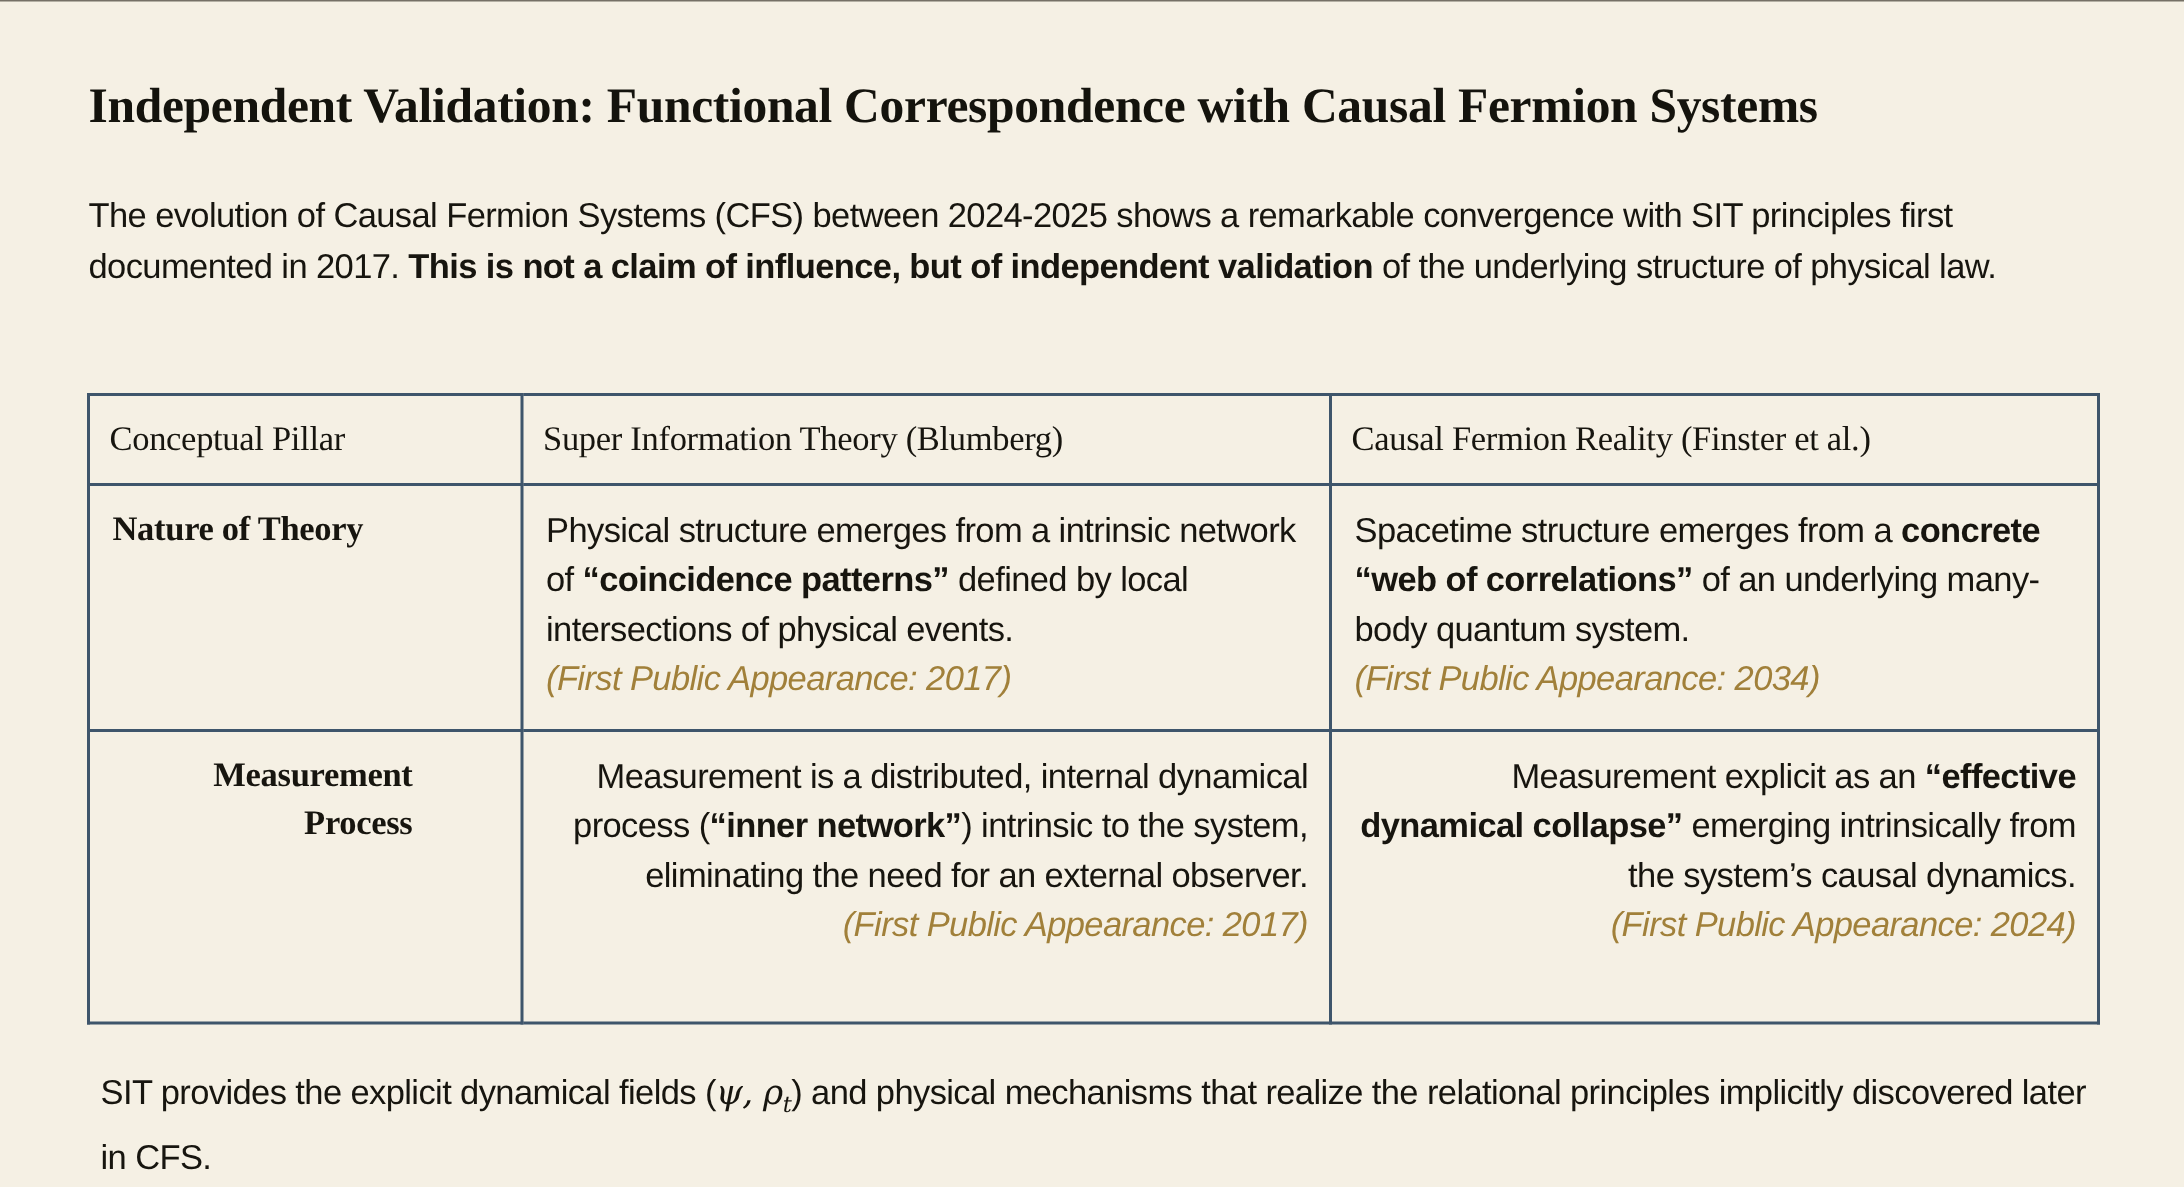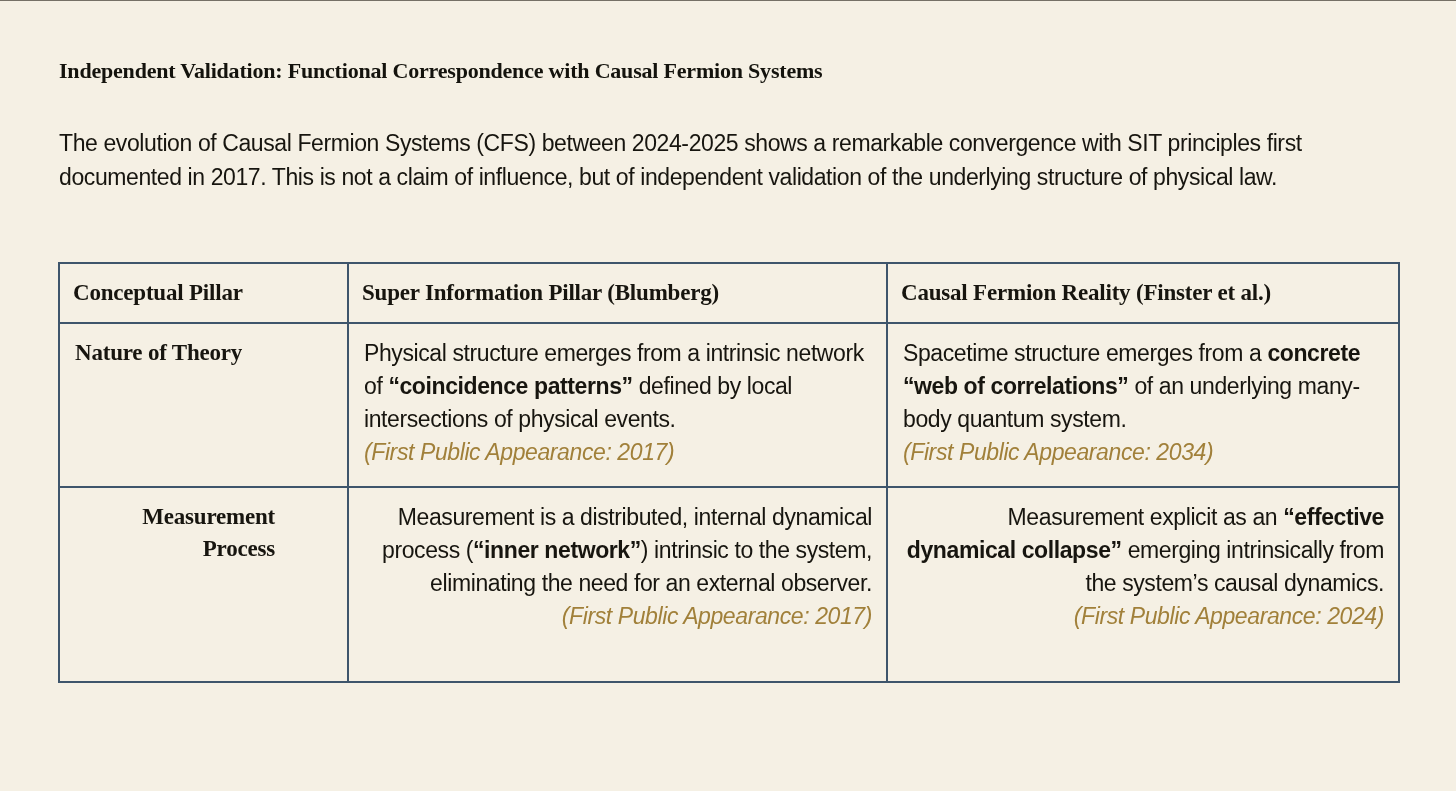--- a/index.html
+++ b/index.html
@@ -18,21 +18,21 @@
   }
   .page{ position:relative; width:1456px; height:791px; }
   .top-edge{
     position:absolute; top:0; left:0; width:1456px; height:1px;
     background:#4a463c; opacity:.75;
   }
   .title{
     position:absolute; top:53px; left:59px; margin:0;
     width:1345px;
     font-family:"Liberation Serif", serif;
-    font-weight:700; font-size:22px; line-height:36px;
+    font-weight:700; font-size:33px; line-height:36px;
     letter-spacing:-0.2px; color:#14130d;
     white-space:nowrap;
   }
   .intro{
     position:absolute; top:126px; left:59px; margin:0;
     width:1340px;
     font-size:23px; line-height:34px; letter-spacing:-0.4px;
   }
   .cmp-table{
     position:absolute; top:262px; left:58px;
@@ -44,21 +44,21 @@
     box-sizing:border-box;
     text-align:left; vertical-align:top;
     background: var(--bg);
   }
   .cmp-table col.c1{ width:289px; }
   .cmp-table col.c2{ width:539px; }
   .cmp-table col.c3{ width:512px; }
   .cmp-table th{
     height:60px; vertical-align:middle;
     font-family:"Liberation Serif", serif;
-    font-weight:700; font-size:23px;
+    font-weight:400; font-size:23px;
     letter-spacing:-0.2px;
     padding:0 12px 0 13px;
     white-space:nowrap; overflow:hidden;
   }
   .cmp-table td{
     font-size:23px; line-height:33px; letter-spacing:-0.4px;
     padding:13px 14px 10px 15px;
   }
   .cmp-table tr.r1 td{ height:164px; }
   .cmp-table tr.r2 td{ height:195px;text-align:right; }
@@ -85,32 +85,32 @@
 </style>
 </head>
 <body>
 
 <div class="page">
 
   <div class="top-edge"></div>
 
   <h1 class="title">Independent Validation: Functional Correspondence with Causal Fermion Systems</h1>
 
-  <p class="intro"><span>The evolution of Causal Fermion Systems (CFS) between 2024-2025 shows a remarkable convergence with SIT principles first documented in 2017. </span><span style="font-weight: 400; text-align: right;">This is not a claim of influence, but of independent validation</span><span> of the underlying structure of physical law.</span></p>
+  <p class="intro"><span>The evolution of Causal Fermion Systems (CFS) between 2024-2025 shows a remarkable convergence with SIT principles first documented in 2017. </span><span style="font-weight: 700; text-align: right;">This is not a claim of influence, but of independent validation</span><span> of the underlying structure of physical law.</span></p>
 
   <table class="cmp-table">
     <colgroup>
       <col class="c1">
         <col class="c2">
         <col class="c3">
     </colgroup>
     <thead>
       <tr>
         <th>Conceptual Pillar</th>
-        <th>Super Information Pillar (Blumberg)</th>
+        <th>Super Information Theory (Blumberg)</th>
         <th>Causal Fermion Reality (Finster et al.)</th>
       </tr>
     </thead>
     <tbody>
       <tr class="r1">
         <td class="pillar">
           <span class="pillar-text">Nature of Theory</span>
         </td>
         <td>
           <div class="cell-text"><span>Physical structure emerges from a intrinsic network of </span><span style="font-weight: 700;">“coincidence patterns”</span><span> defined by local intersections of physical events.</span></div>
@@ -130,14 +130,15 @@
           <div class="appearance">(First Public Appearance: 2017)</div>
         </td>
         <td>
           <div class="cell-text"><span>Measurement explicit as an </span><span style="font-weight: 700;">“effective dynamical collapse”</span><span> emerging intrinsically from the system’s causal dynamics.</span></div>
           <div class="appearance">(First Public Appearance: 2024)</div>
         </td>
       </tr>
     </tbody>
   </table>
 
+  <p class="footer"><span>SIT provides the explicit dynamical fields (</span><span class="math">ψ, ρ</span><sub class="math">t</sub><span>) and physical mechanisms that realize the relational principles implicitly discovered later in CFS.</span></p>
 
 </div>
 
 </body></html>

